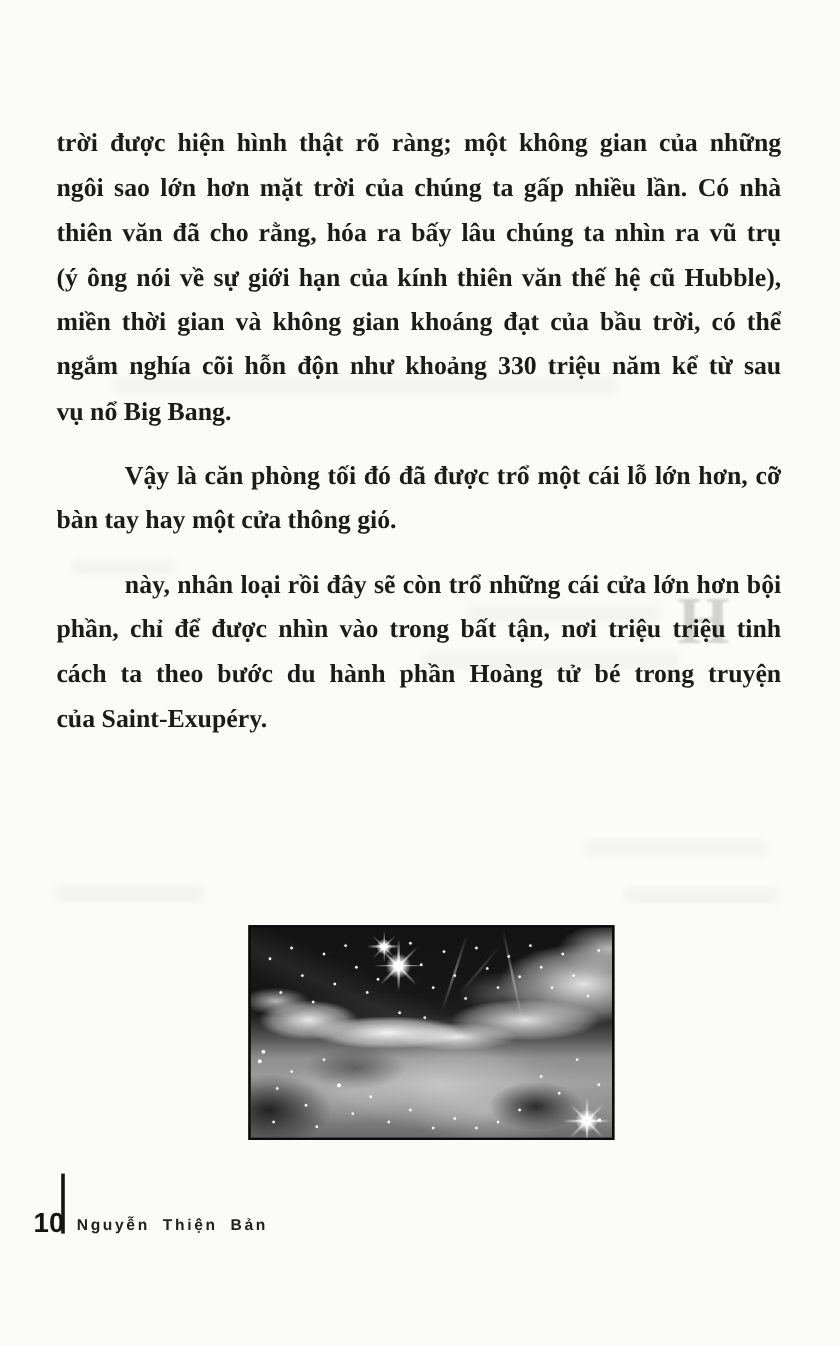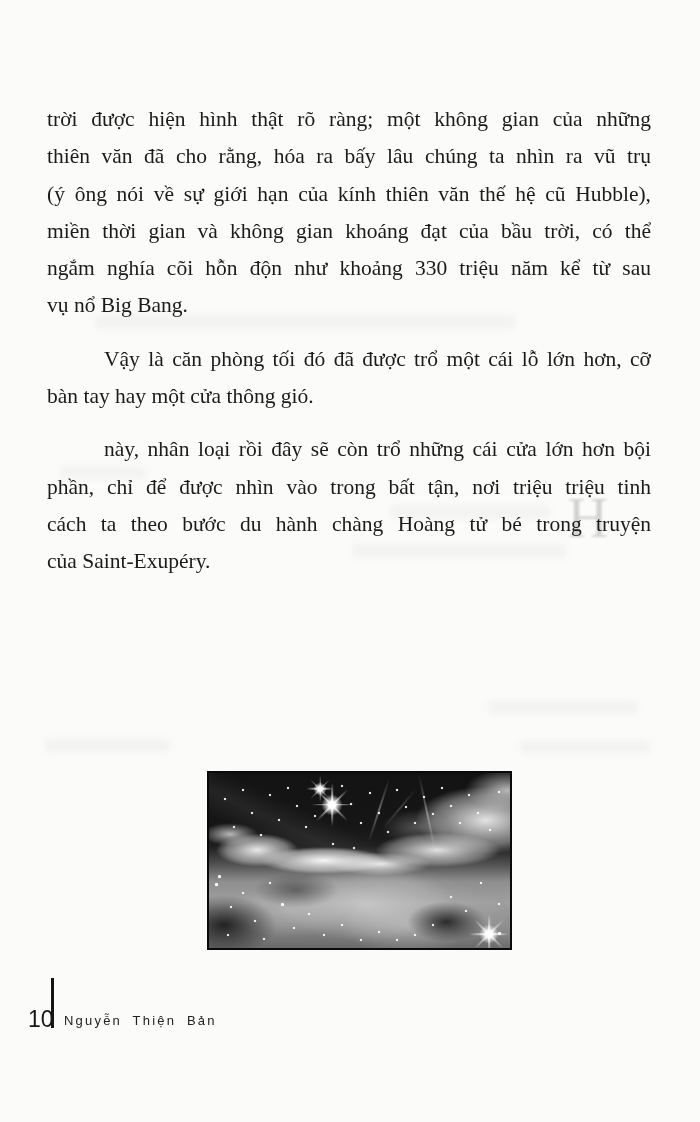--- a/index.html
+++ b/index.html
@@ -1,21 +1,21 @@
 <!DOCTYPE html>
 <html><head>
 <meta charset="utf-8">
 <style>
   html,body{margin:0;padding:0;}
   body{
     width:700px;height:1122px;position:relative;overflow:hidden;
     background:#fbfbfa;
     font-family:"Liberation Serif","DejaVu Serif",serif;
   }
-  .page{position:absolute;inset:0;}
+  .page{position:absolute;inset:0;font-weight:bold;}
 
   
   .text-block{
     position:absolute;left:47px;top:101px;width:604px;
     font-size:21.5px;line-height:37.3px;color:#1b1b1b;
   }
   .para{margin:0;}
   .para + .para{margin-top:16px;}
   .line{
     text-align:justify;text-align-last:justify;
@@ -98,34 +98,35 @@
   <div class="smudge" style="left:390px;top:505px;width:160px;height:14px;"></div>
   <div class="smudge" style="left:352px;top:544px;width:215px;height:14px;"></div>
   <div class="smudge" style="left:45px;top:738px;width:125px;height:14px;"></div>
   <div class="smudge" style="left:488px;top:700px;width:150px;height:14px;"></div>
   <div class="smudge" style="left:520px;top:740px;width:130px;height:13px;"></div>
   <div class="ghost-h">H</div>
 
   <main class="text-block" id="paras">
       <div class="para">
         <div class="line">trời được hiện hình thật rõ ràng; một không gian của những</div>
+        <div class="line">ngôi sao lớn hơn mặt trời của chúng ta gấp nhiều lần. Có nhà</div>
         <div class="line">thiên văn đã cho rằng, hóa ra bấy lâu chúng ta nhìn ra vũ trụ</div>
         <div class="line">(ý ông nói về sự giới hạn của kính thiên văn thế hệ cũ Hubble),</div>
         <div class="line">miền thời gian và không gian khoáng đạt của bầu trời, có thể</div>
         <div class="line">ngắm nghía cõi hỗn độn như khoảng 330 triệu năm kể từ sau</div>
         <div class="line end">vụ nổ Big Bang.</div>
       </div>
       <div class="para indent">
         <div class="line">Vậy là căn phòng tối đó đã được trổ một cái lỗ lớn hơn, cỡ</div>
         <div class="line end">bàn tay hay một cửa thông gió.</div>
       </div>
       <div class="para indent">
         <div class="line">này, nhân loại rồi đây sẽ còn trổ những cái cửa lớn hơn bội</div>
         <div class="line">phần, chỉ để được nhìn vào trong bất tận, nơi triệu triệu tinh</div>
-        <div class="line">cách ta theo bước du hành chàng Hoàng tử bé trong truyện</div>
+        <div class="line">cách ta theo bước du hành phần Hoàng tử bé trong truyện</div>
         <div class="line end">của Saint-Exupéry.</div>
       </div>
     </main>
 
   <figure class="photo">
     <div class="neb-art" id="nebula" title="Black-and-white halftone print of the James Webb Space Telescope 'Cosmic Cliffs' nebula photograph">
       <span class="streak" style="left:56%;top:2%;height:38%;transform:rotate(18deg);"></span>
       <span class="streak" style="left:72%;top:0;height:45%;transform:rotate(-12deg);"></span>
       <span class="streak" style="left:63%;top:5%;height:30%;transform:rotate(40deg);opacity:.5;"></span>
     <span class="dot" style="left: 5%; top: 14%; width: 2px; height: 2px;"></span>

